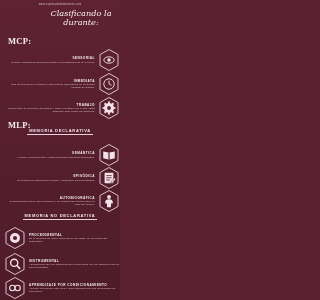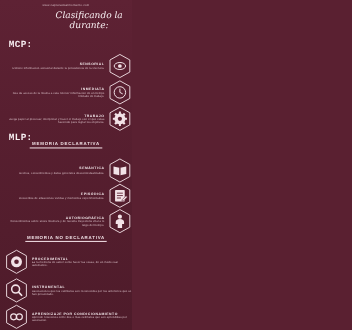--- a/index.html
+++ b/index.html
@@ -23,21 +23,21 @@
   .title{
     position:absolute;top:9px;right:6px;width:66px;text-align:center;
     font-family:"DejaVu Serif", serif;font-style:italic;
     font-size:8.2px;line-height:8.6px;color:#f7eef1;
     font-weight:400;
   }
   .title .l2{display:block;}
   
   .sec-head{
     position:absolute;left:8px;
-    font-family:Liberation Mono, monospace;font-weight:700;
+    font-family:Liberation Serif, serif;font-weight:700;
     font-size:8.5px;letter-spacing:.3px;color:#f7eef1;
   }
   #sec-mcp{top:36px;}
   #sec-mlp{top:120px;}
   .sub-head{
     position:absolute;left:0;width:120px;text-align:center;
     font-size:4px;font-weight:700;letter-spacing:.7px;
     color:#f2e2e7;
     padding-bottom:1px;
   }

